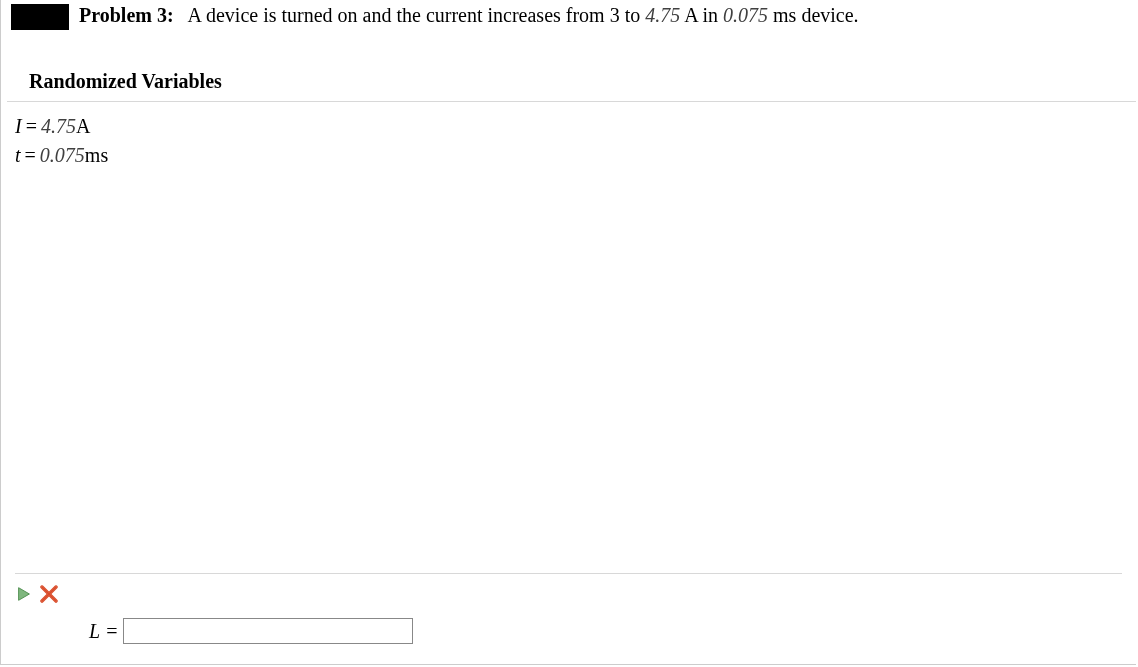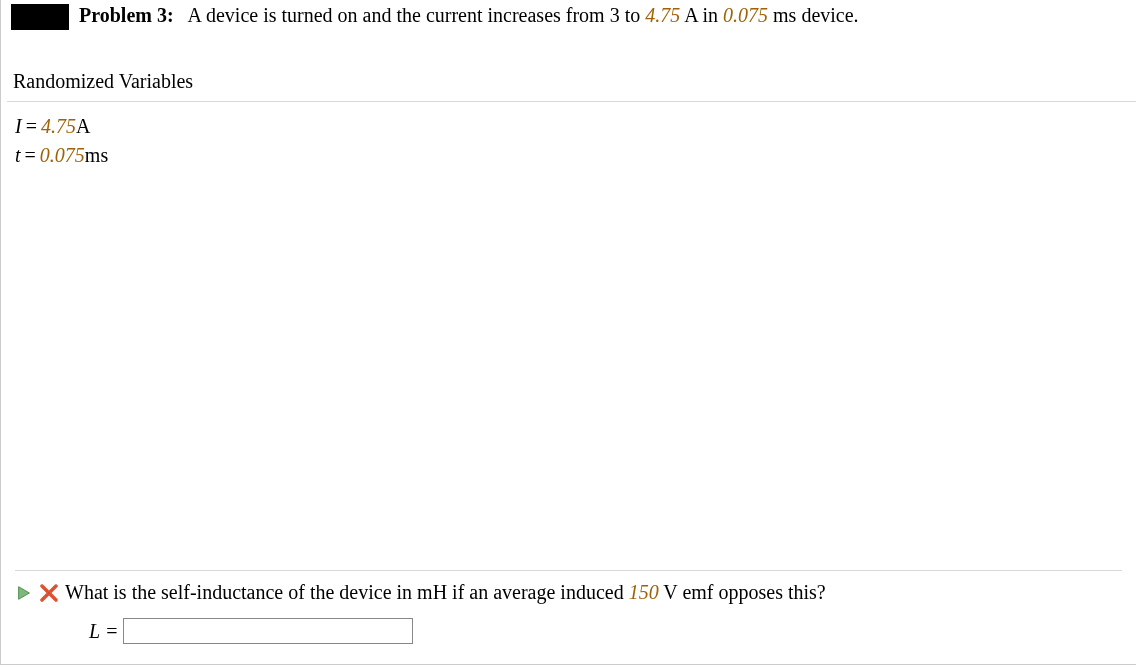--- a/index.html
+++ b/index.html
@@ -33,39 +33,39 @@
     flex-shrink: 0;
   }
   .problem-label {
     font-weight: bold;
     margin-right: 14px;
   }
   .problem-text {
     font-weight: normal;
   }
   .rand-vars-label {
-    font-weight: normal;
-    padding: 30px 12px 8px 12px;
+    font-weight: bold;
+    padding: 30px 12px 8px 28px;
   }
   .hr {
     border: none;
     border-top: 1px solid #d8d8d8;
     margin: 0 0 0 6px;
   }
   .variables {
     padding: 10px 14px;
     line-height: 1.45;
   }
   .var-row {
     display: flex;
     align-items: baseline;
   }
   .var-name { font-style: italic; }
   .eq { margin: 0 4px; }
-  .highlight { color: #a16207; font-style: italic; }
+  .highlight { color: #404040; font-style: italic; }
   .question-section {
     position: absolute;
     left: 0;
     right: 0;
     bottom: 0;
     padding: 6px 14px 20px 14px;
     box-sizing: border-box;
   }
   .hr2 {
     border: none;
@@ -150,23 +150,20 @@
           <g stroke="#e06a4a" stroke-width="3" stroke-linecap="round">
             <line x1="3" y1="3" x2="17" y2="17"></line>
             <line x1="3" y1="17" x2="17" y2="3"></line>
           </g>
           <g stroke="#d94a2a" stroke-width="1.5" stroke-linecap="round">
             <line x1="3" y1="3" x2="17" y2="17"></line>
             <line x1="3" y1="17" x2="17" y2="3"></line>
           </g>
         </svg>
       </span>
-      <span>
-        <span>What is the self-inductance of the device in mH if an average induced </span><span class="highlight">150</span><span> V emf opposes this?</span>
-      </span>
     </div>
     <div class="answer-row">
       <span class="answer-label">L</span>
       <span>=</span>
       <input class="answer-input" type="text" value="" style="">
     </div>
   </div>
 
 </div>
 

